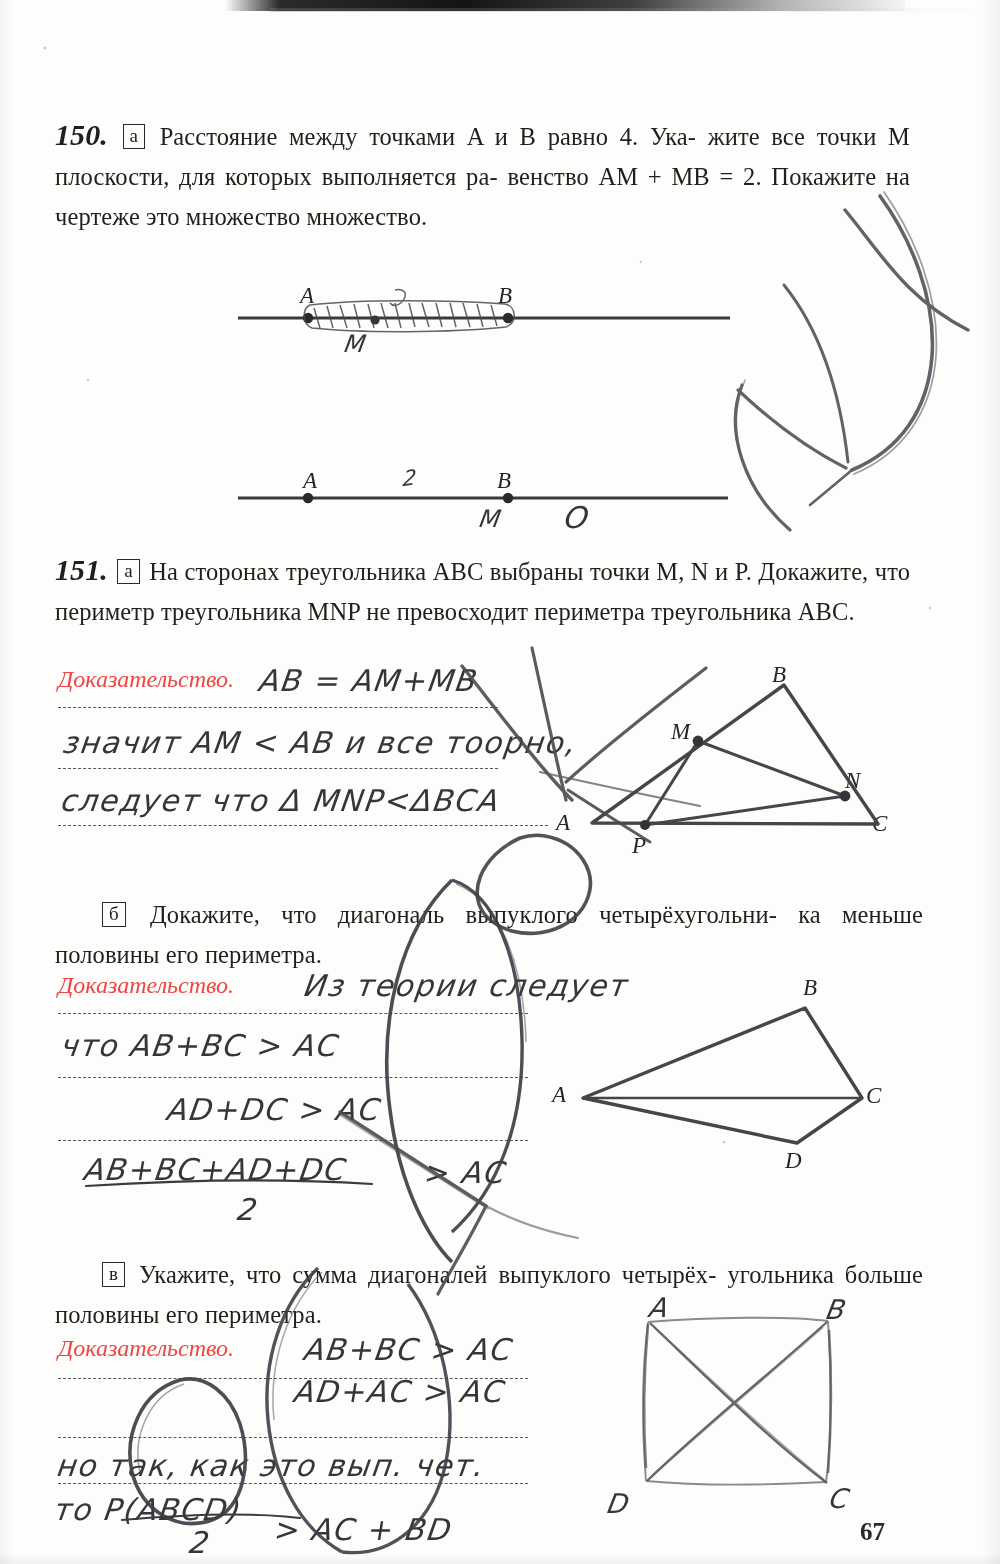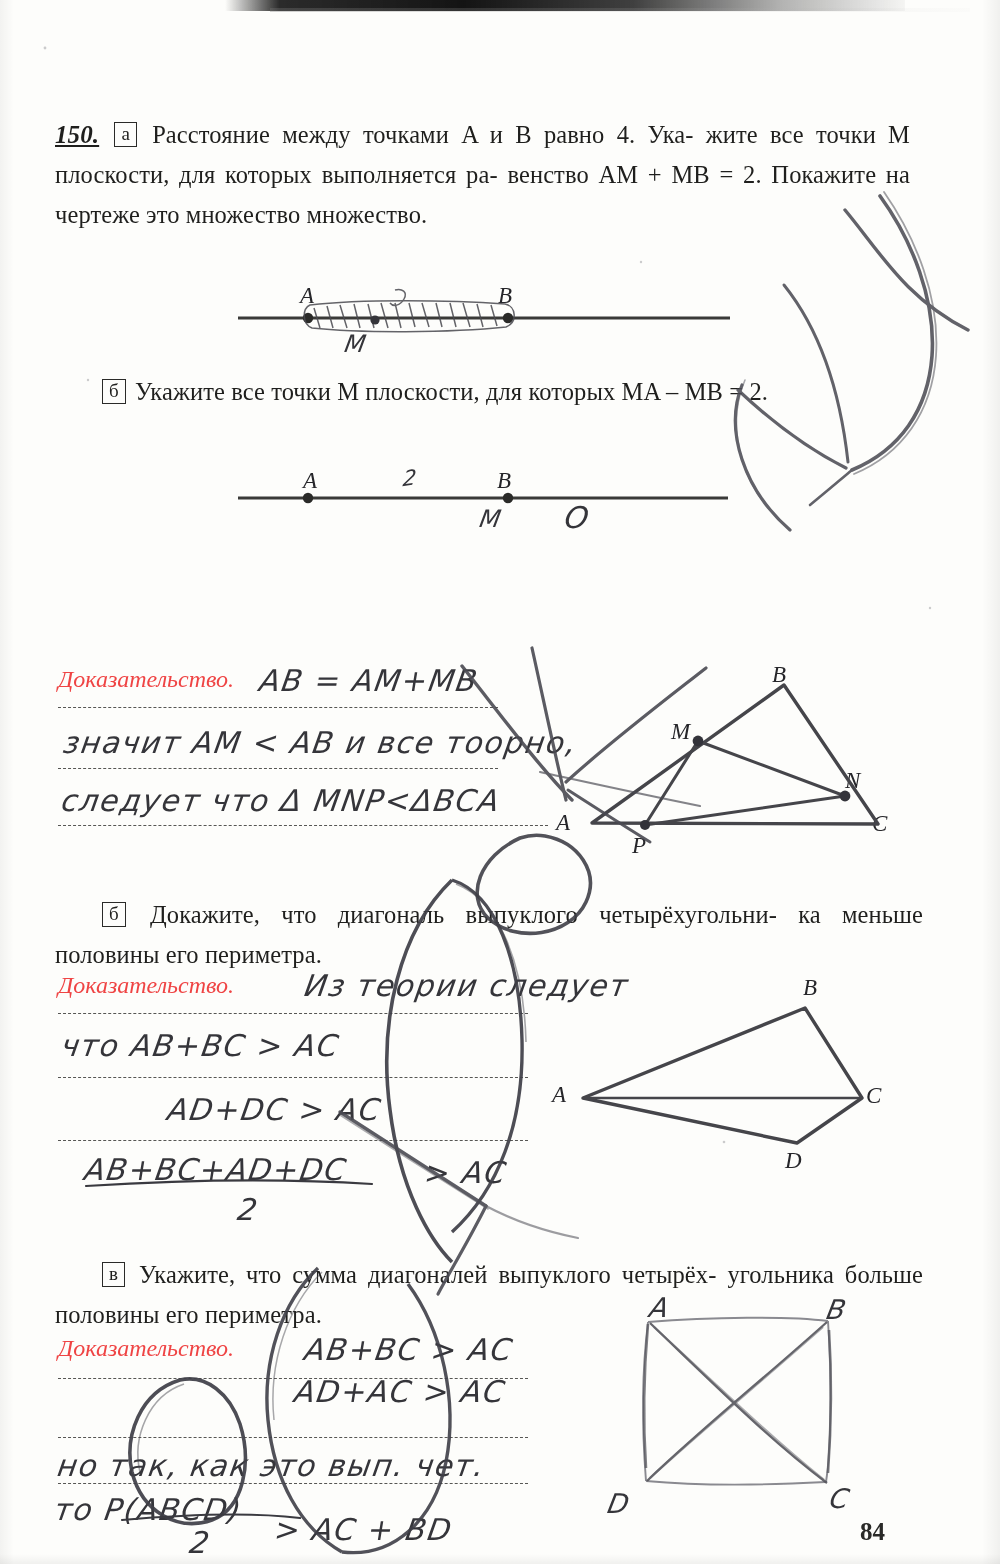--- a/index.html
+++ b/index.html
@@ -60,22 +60,21 @@
     font-size: 24.5px;
     line-height: 40px;
     letter-spacing: 0.1px;
     text-align: justify;
     color: #1f1f1d;
   }
   .prob-num {
     font-weight: bold;
     font-style: italic;
     font-family: "Liberation Serif", serif;
-    font-size: 25px;
-    text-decoration: underline;
+    font-size: 30px;
   }
   .part-box {
     display: inline-block;
     border: 1.4px solid #2a2a28;
     padding: 0px 6px 1px 6px;
     font-size: 19px;
     line-height: 22px;
     vertical-align: 3px;
     margin: 0 3px;
     font-family: "Liberation Serif", serif;
@@ -149,32 +148,34 @@
     <span>Расстояние между точками A и B равно 4. Ука-</span>
     <span>жите все точки M плоскости, для которых выполняется ра-</span>
     <span>венство AM + MB = 2. Покажите на чертеже это множество</span>
     <span>множество.</span>
   </div>
 
   <div class="fig-lbl" style="left:300px; top:283px;">A</div>
   <div class="fig-lbl" style="left:498px; top:283px;">B</div>
   <div class="hand sm" style="left:345px; top:330px;">M</div>
 
-  <div class="body-text" style="left:55px; top:372px; width:855px;">
-    <span class="part-box" style="margin-left:47px;">б</span>
-    <span>Укажите все точки M плоскости, для которых</span>
-    <span>MA – MB = 2.</span>
-  </div>
 
   <div class="fig-lbl" style="left:303px; top:468px;">A</div>
   <div class="fig-lbl" style="left:497px; top:468px;">B</div>
   <div class="hand tiny" style="left:403px; top:466px; transform:rotate(-8deg) skewX(-14deg);">2</div>
   <div class="hand sm" style="left:480px; top:505px;">M</div>
   <div class="hand s1" style="left:565px; top:500px;">O</div>
 
+  <div class="body-text" style="left:55px; top:550px; width:855px;">
+    <span class="prob-num">151.</span>
+    <span class="part-box">а</span>
+    <span>На сторонах треугольника ABC выбраны точки</span>
+    <span>M, N и P. Докажите, что периметр треугольника MNP не</span>
+    <span>превосходит периметра треугольника ABC.</span>
+  </div>
 
   <div class="proof-label" style="left:58px; top:666px;">Доказательство.</div>
   <div class="rule" style="left:58px; top:707px; width:440px;"></div>
   <div class="rule" style="left:58px; top:768px; width:440px;"></div>
   <div class="rule" style="left:58px; top:825px; width:490px;"></div>
 
   <div class="hand s1" style="left:260px; top:663px;">AB = AM+MB</div>
   <div class="hand s1" style="left:64px; top:725px;">значит AM &lt; AB и все тоорно,</div>
   <div class="hand s1" style="left:62px; top:783px;">следует что Δ MNP&lt;ΔBCA</div>
 
@@ -224,21 +225,21 @@
   <div class="hand s1" style="left:58px; top:1448px;">но так, как  это вып. чет.</div>
   <div class="hand s1" style="left:55px; top:1492px;">то     P(ABCD)</div>
   <div class="hand s1" style="left:190px; top:1525px;">2</div>
   <div class="hand s1" style="left:275px; top:1512px;">&gt; AC + BD</div>
 
   <div class="hand s2" style="left:650px; top:1292px;">A</div>
   <div class="hand s2" style="left:827px; top:1294px;">B</div>
   <div class="hand s2" style="left:830px; top:1483px;">C</div>
   <div class="hand s2" style="left:608px; top:1488px;">D</div>
 
-  <div class="pagenum" style="left:860px; top:1518px;">84</div>
+  <div class="pagenum" style="left:860px; top:1518px;">67</div>
 
   <svg class="layer" viewBox="0 0 1000 1564">
     <defs>
       <filter id="rough">
           <feTurbulence type="fractalNoise" baseFrequency="0.9" numOctaves="2" result="n"></feTurbulence>
           <feDisplacementMap in="SourceGraphic" in2="n" scale="1.1"></feDisplacementMap>
         </filter>
       <filter id="pencilblur">
           <feGaussianBlur stdDeviation="0.55"></feGaussianBlur>
         </filter>

